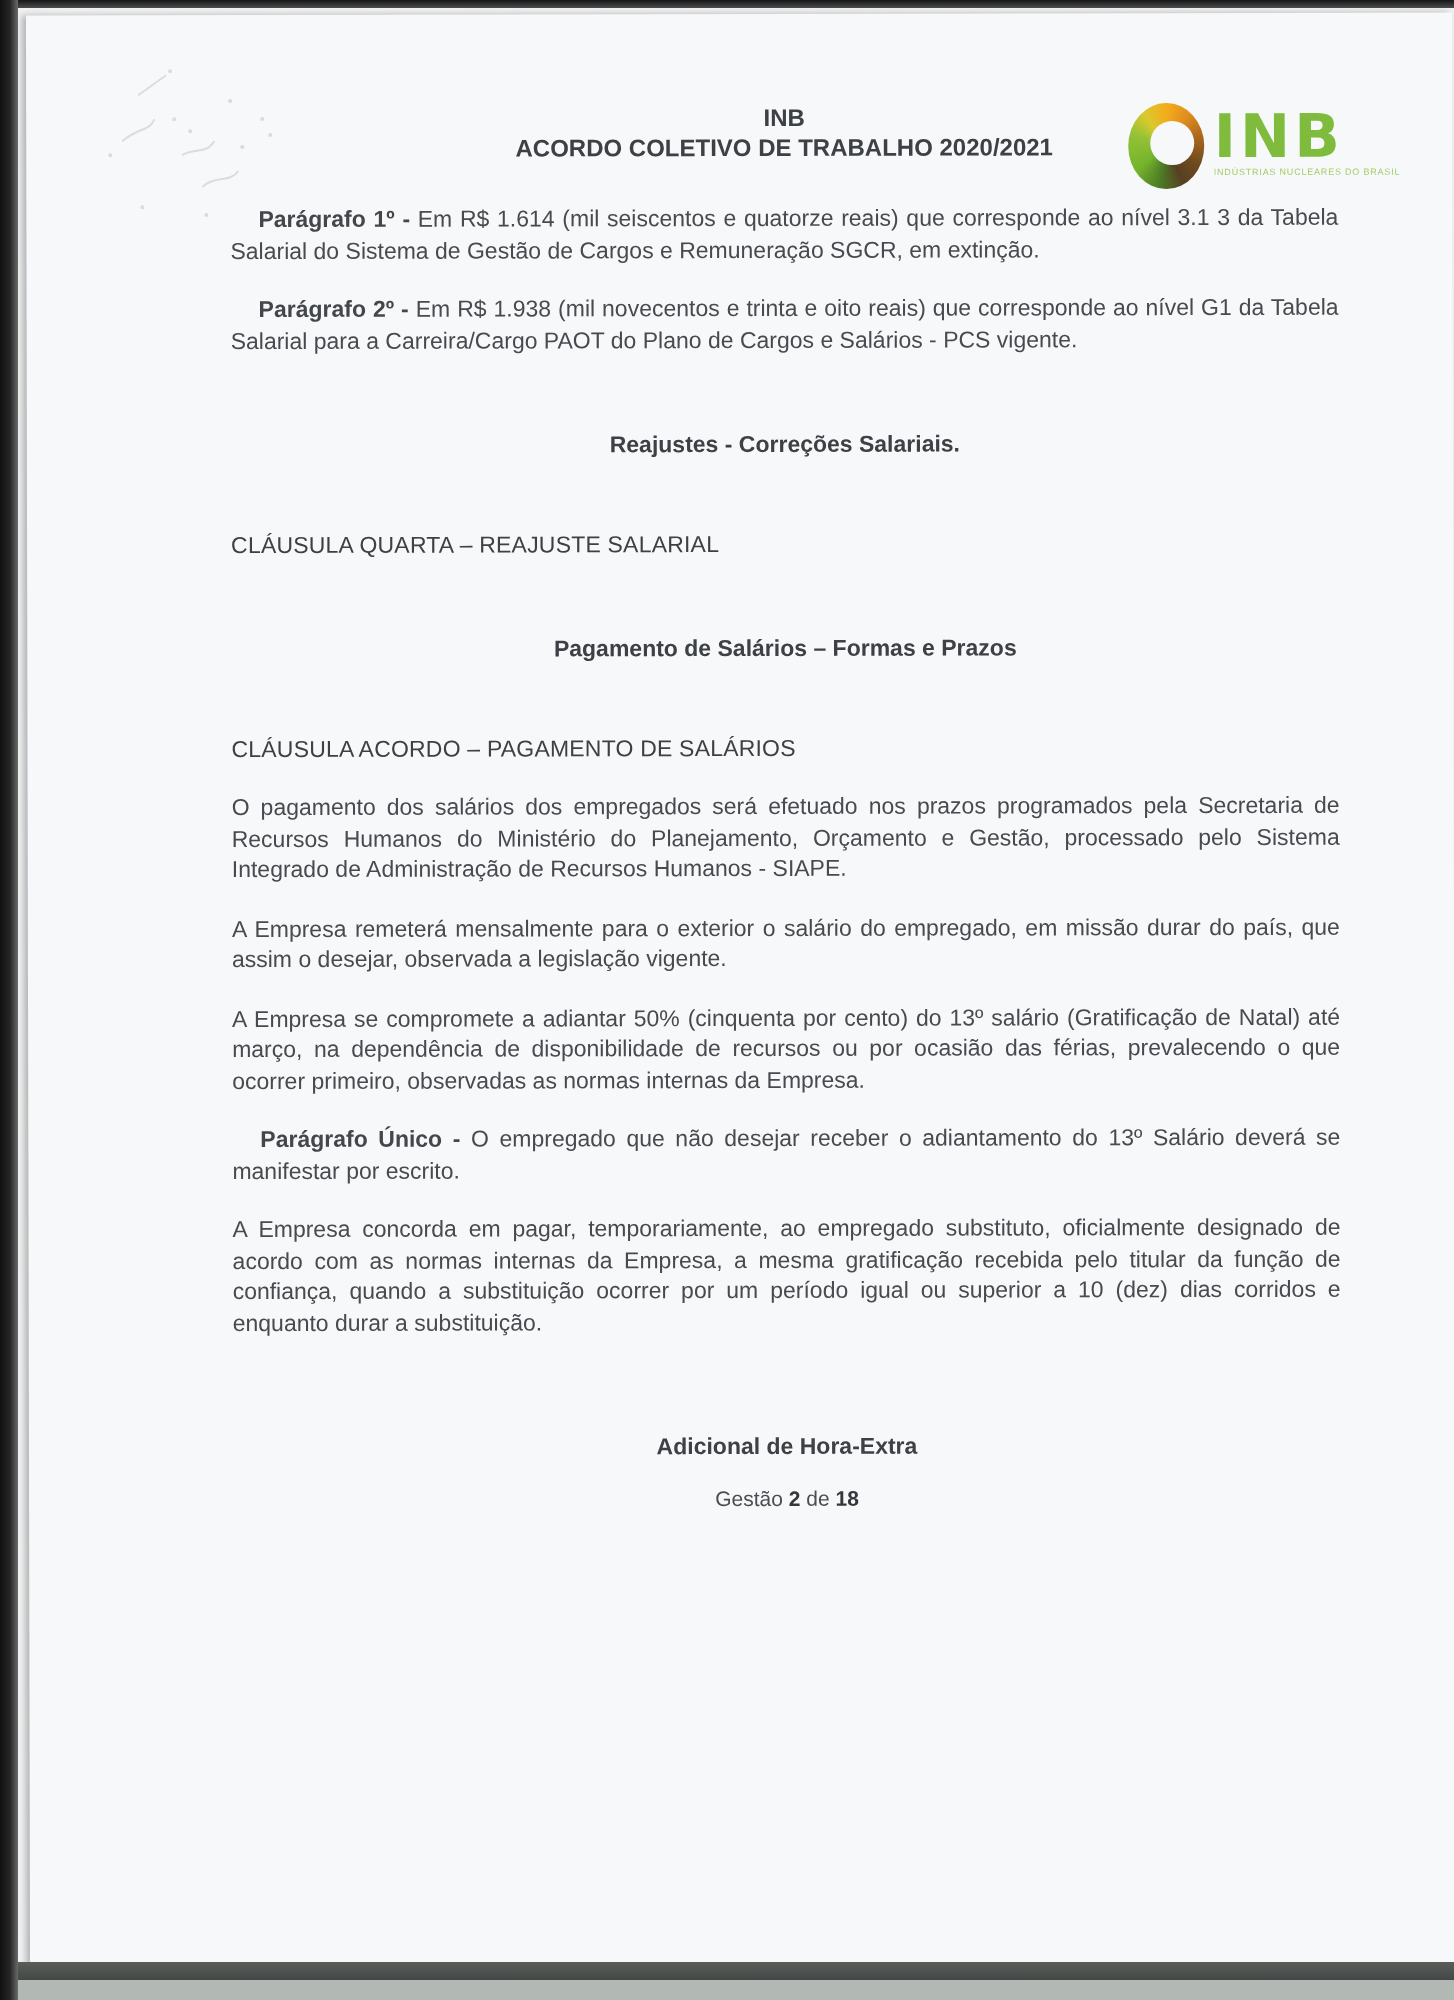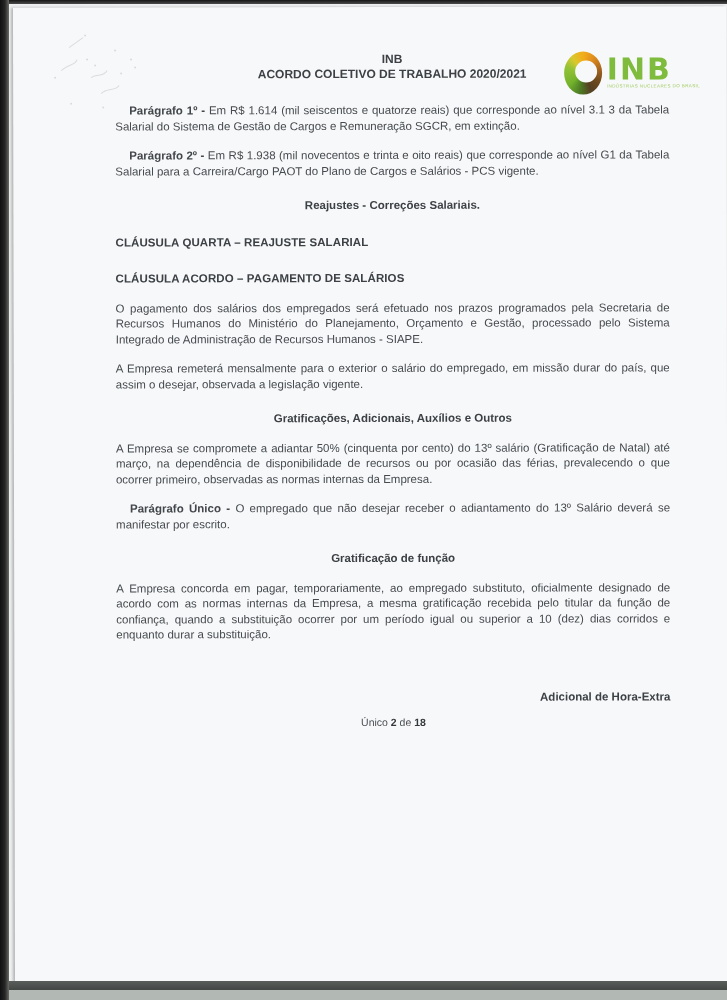--- a/index.html
+++ b/index.html
@@ -67,23 +67,23 @@
   .logo-text {
     color:#7fbc3e; font-weight:bold; font-size:30px; line-height:26px;
     letter-spacing:2px; font-family:"DejaVu Sans",sans-serif;
   }
   .logo-subtext {
     color:#a3cc66; font-size:4.5px; letter-spacing:.4px; line-height:7px;
     white-space:nowrap; overflow:hidden;
   }
   .para { text-align:justify; margin-top:14px; }
   .para b { color:#43474b;margin-left:14px; }
-  .center-h { text-align:center; font-weight:bold; color:#3d4145; margin-top:19px; }
-  .clause { font-weight:bold; color:#3d4145; margin-top:21px; letter-spacing:.1px; }
-  .spacer-big { margin-top:47px !important;text-align:right; }
+  .center-h { text-align:center; font-weight:bold; color:#3d4145; margin-top:37px; }
+  .clause { font-weight:normal; color:#3d4145; margin-top:34px; letter-spacing:.1px; }
+  .spacer-big { margin-top:47px !important; }
   .doc-footer { text-align:center; font-size:10.5px; color:#4a4e52; margin-top:10px; }
   .doc-footer b { color:#34383c; }
 </style>
 </head>
 <body>
 
 <div class="page-underlay"></div>
 
 <div class="page">
 
@@ -125,45 +125,44 @@
 
   <p class="para" style="margin-top:21px"><b>Parágrafo 1º - </b><span>Em R$ 1.614 (mil seiscentos e quatorze reais) que corresponde ao nível 3.1 3 da Tabela Salarial do Sistema de Gestão de Cargos e Remuneração SGCR, em extinção.</span></p>
 
   <p class="para"><b>Parágrafo 2º - </b><span>Em R$ 1.938 (mil novecentos e trinta e oito reais) que corresponde ao nível G1 da Tabela Salarial para a Carreira/Cargo PAOT do Plano de Cargos e Salários - PCS vigente.</span></p>
 
   <p class="center-h">Reajustes - Correções Salariais.</p>
 
   <p class="clause">CLÁUSULA QUARTA – REAJUSTE SALARIAL</p>
 
 
+  <p class="center-h">Pagamento de Salários – Formas e Prazos</p>
 
   <p class="clause">CLÁUSULA ACORDO – PAGAMENTO DE SALÁRIOS</p>
 
   <p class="para"><span>O pagamento dos salários dos empregados será efetuado nos prazos programados pela Secretaria de Recursos Humanos do Ministério do Planejamento, Orçamento e Gestão, processado pelo Sistema Integrado de Administração de Recursos Humanos - SIAPE.</span></p>
 
 
   <p class="para"><span>A Empresa remeterá mensalmente para o exterior o salário do empregado, em missão durar do país, que assim o desejar, observada a legislação vigente.</span></p>
 
-  <p class="center-h">Gratificações, Adicionais, Auxílios e Outros</p>
 
 
 
   <p class="para"><span>A Empresa se compromete a adiantar 50% (cinquenta por cento) do 13º salário (Gratificação de Natal) até março, na dependência de disponibilidade de recursos ou por ocasião das férias, prevalecendo o que ocorrer primeiro, observadas as normas internas da Empresa.</span></p>
 
   <p class="para"><b>Parágrafo Único - </b><span>O empregado que não desejar receber o adiantamento do 13º Salário deverá se manifestar por escrito.</span></p>
 
-  <p class="center-h">Gratificação de função</p>
 
 
   <p class="para"><span>A Empresa concorda em pagar, temporariamente, ao empregado substituto, oficialmente designado de acordo com as normas internas da Empresa, a mesma gratificação recebida pelo titular da função de confiança, quando a substituição ocorrer por um período igual ou superior a 10 (dez) dias corridos e enquanto durar a substituição.</span></p>
 
   <p class="center-h spacer-big">Adicional de Hora-Extra</p>
 
   <div class="doc-footer">
-    <span>Único</span>
+    <span>Gestão</span>
     <b>2</b>
     <span>de</span>
     <b>18</b>
   </div>
 
 </div>
 
 <div class="scan-edge-top"></div>
 <div class="scan-edge-left"></div>
 <div class="scan-edge-bottom-dark"></div>

